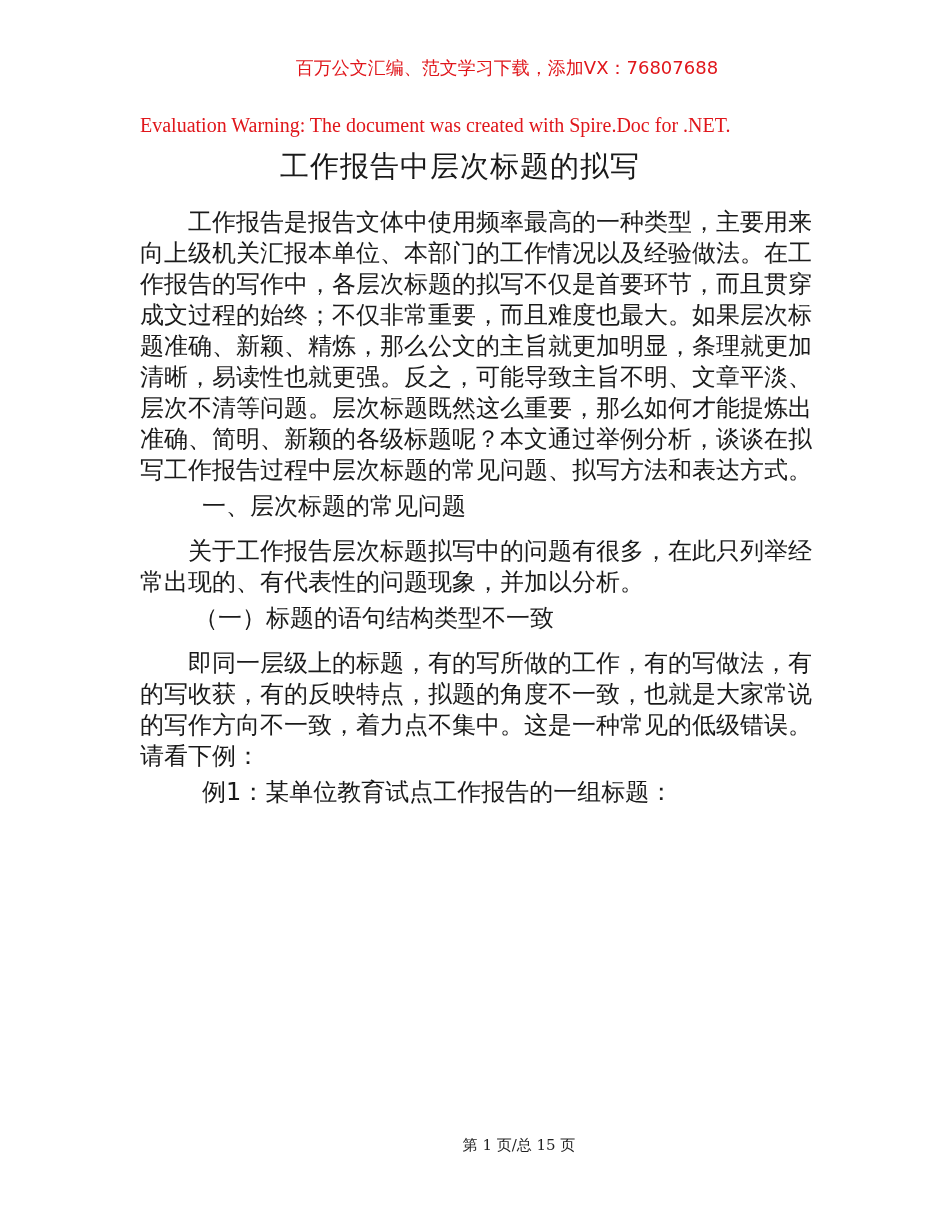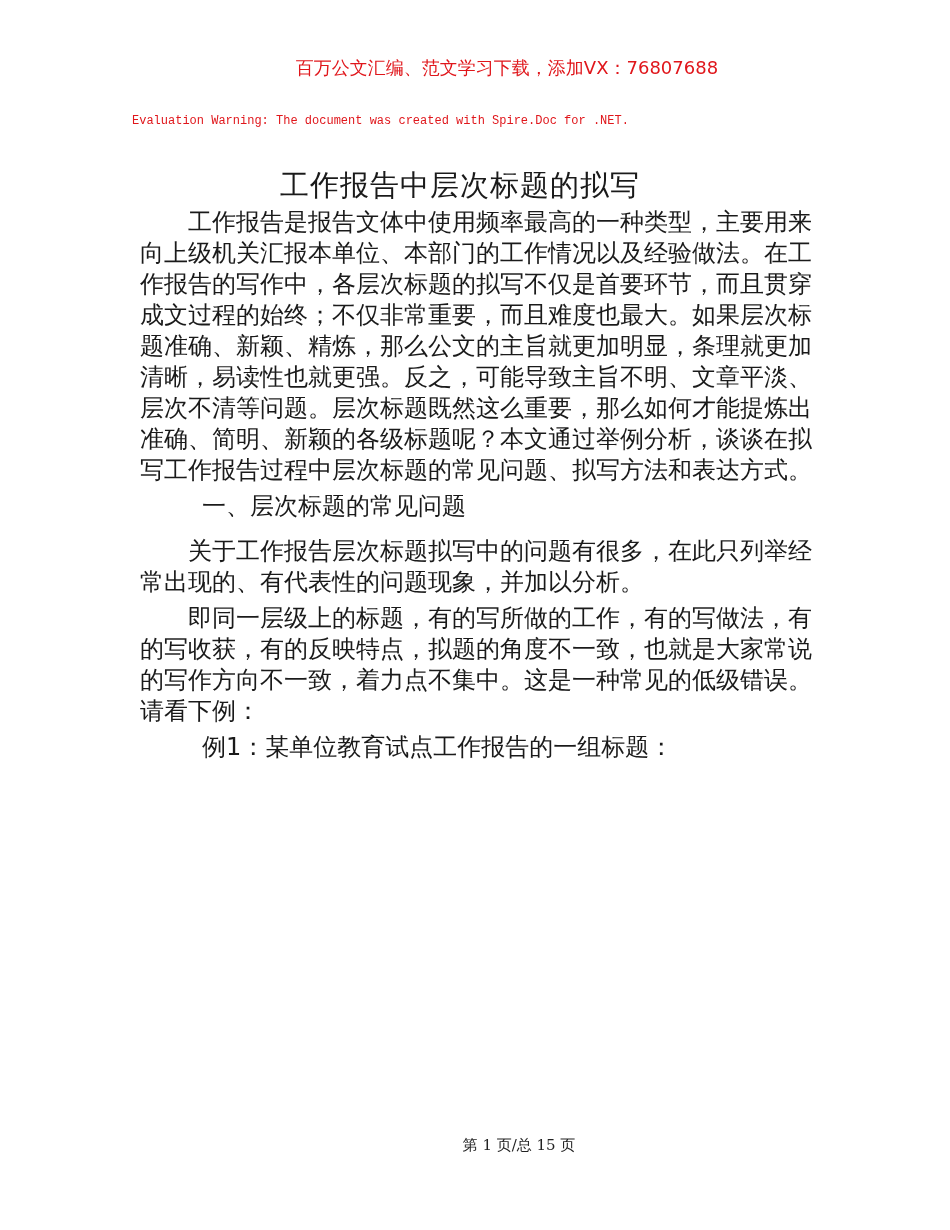--- a/index.html
+++ b/index.html
@@ -22,29 +22,29 @@
       width: 950px;
       text-align: center;
       font-size: 18px;
       color: #e0161b;
       letter-spacing: 0px;
       padding-left: 32px;
     }
     .eval-warning {
       position: absolute;
       top: 114px;
-      left: 132px;
-      font-family: Liberation Mono, monospace;
-      font-size: 12px;
+      left: 140px;
+      font-family: Liberation Serif, serif;
+      font-size: 20px;
       color: #e0161b;
       white-space: nowrap;
     }
     .title {
       position: absolute;
-      top: 166px;
+      top: 147px;
       left: 0;
       width: 920px;
       text-align: center;
       font-size: 29px;
       color: #1a1a1a;
       letter-spacing: 1px;
       font-family: Liberation Serif, serif;
     }
     .body-text {
       position: absolute;
@@ -89,17 +89,18 @@
 <div class="promo">百万公文汇编、范文学习下载，添加VX：76807688</div>
 
 <div class="eval-warning">Evaluation Warning: The document was created with Spire.Doc for .NET.</div>
 
 <h1 class="title" style="margin:0;font-weight:normal;">工作报告中层次标题的拟写</h1>
 
 <div class="body-text">
   <p class="para">工作报告是报告文体中使用频率最高的一种类型，主要用来向上级机关汇报本单位、本部门的工作情况以及经验做法。在工作报告的写作中，各层次标题的拟写不仅是首要环节，而且贯穿成文过程的始终；不仅非常重要，而且难度也最大。如果层次标题准确、新颖、精炼，那么公文的主旨就更加明显，条理就更加清晰，易读性也就更强。反之，可能导致主旨不明、文章平淡、层次不清等问题。层次标题既然这么重要，那么如何才能提炼出准确、简明、新颖的各级标题呢？本文通过举例分析，谈谈在拟写工作报告过程中层次标题的常见问题、拟写方法和表达方式。</p>
   <p class="heading-1">一、层次标题的常见问题</p>
   <p class="para gap-top">关于工作报告层次标题拟写中的问题有很多，在此只列举经常出现的、有代表性的问题现象，并加以分析。</p>
+  <p class="heading-2">（一）标题的语句结构类型不一致</p>
   <p class="para gap-top">即同一层级上的标题，有的写所做的工作，有的写做法，有的写收获，有的反映特点，拟题的角度不一致，也就是大家常说的写作方向不一致，着力点不集中。这是一种常见的低级错误。请看下例：</p>
   <p class="example">例1：某单位教育试点工作报告的一组标题：</p>
 </div>
 
 <div class="footer">第 1 页/总 15 页</div>
 
 </body></html>

